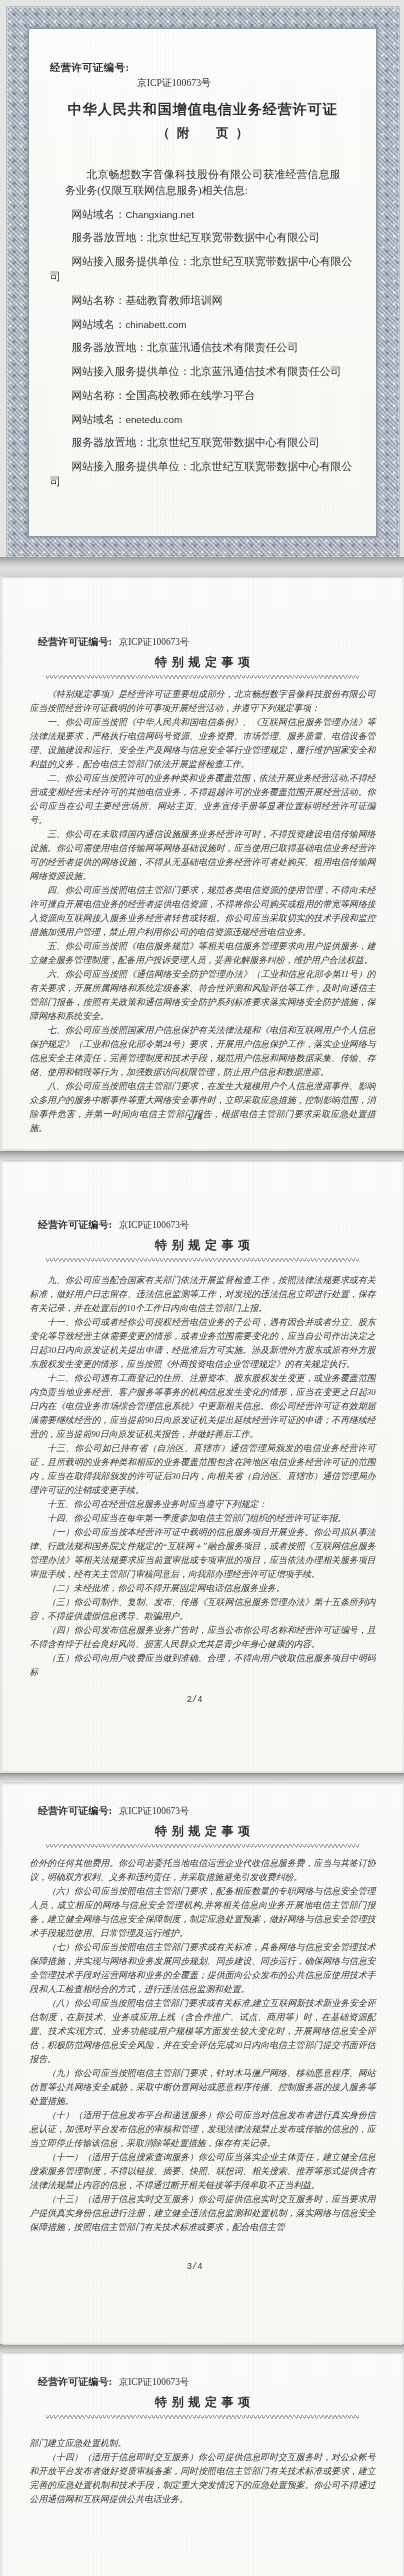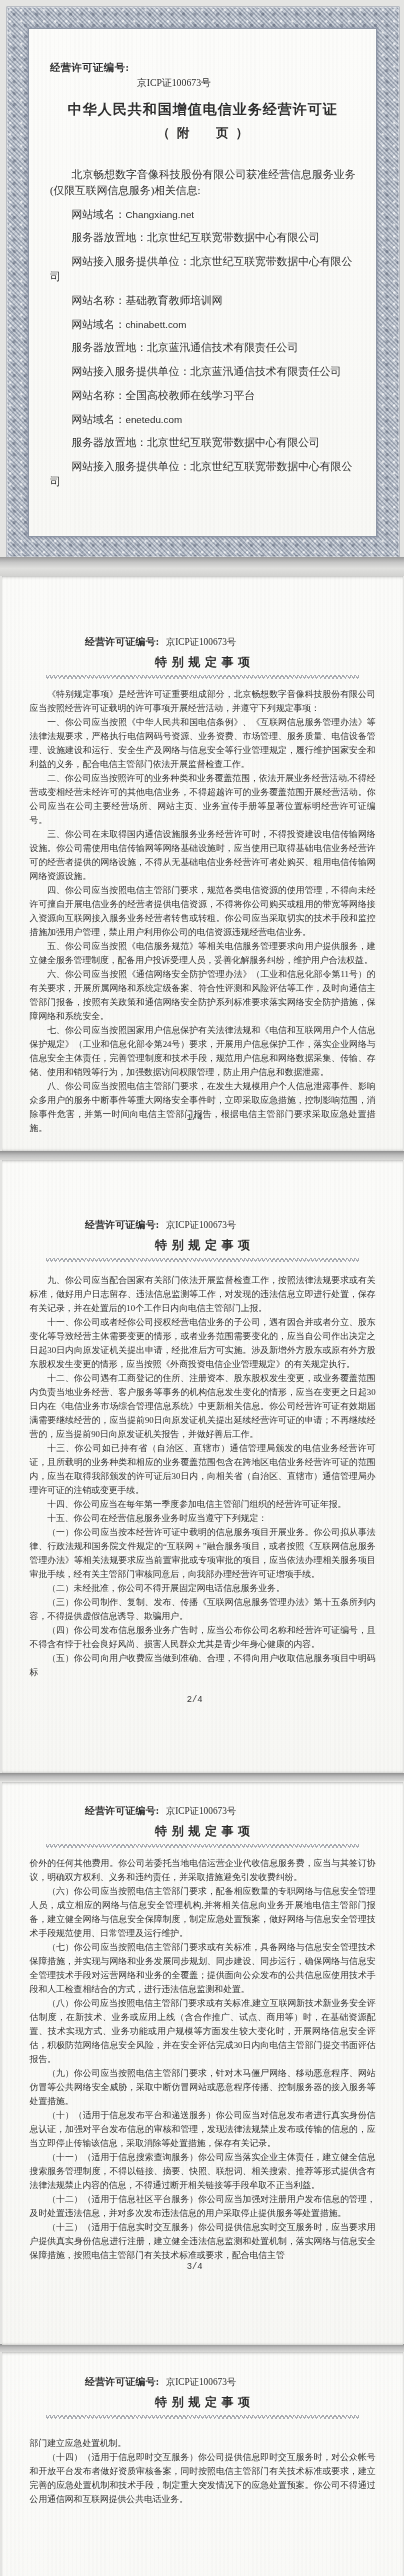--- a/index.html
+++ b/index.html
@@ -41,36 +41,36 @@
       repeating-linear-gradient(90deg, rgba(0,0,0,.013) 0 1.5px, rgba(255,255,255,0) 1.5px 4.1px),
       linear-gradient(#fcfcfa,#f8f8f5);
     border:0.5px solid #8d96a5;
     box-shadow:0 0 0 1.5px rgba(120,130,150,.38);
     padding:32px 20.6px 0 20.6px;box-sizing:border-box;
   }
   .cert-no-label{font-size:10.3px;font-weight:700;letter-spacing:0.5px;}
   .cert-no-value{display:block;margin:2.1px 0 0 87px;font-size:9.8px;}
   .cert-title{margin:11.3px 0 0;text-align:center;font-size:14px;font-weight:700;letter-spacing:1px;}
   .cert-sub{margin:6.2px 0 0;text-align:center;font-size:12.4px;font-weight:700;letter-spacing:7.2px;text-indent:7.2px;}
-  .cert-intro{margin:24px 0 0;font-size:10.8px;line-height:16px;text-indent:2em;text-align:justify;}
+  .cert-intro{margin:24px 15px 0;font-size:10.8px;line-height:16px;text-indent:2em;text-align:justify;}
   .info-line{margin:8.2px 0 0;font-size:10.8px;line-height:15.5px;text-indent:2em;text-align:left;word-break:break-all;}
   .latin{font-family:Liberation Sans, sans-serif;font-size:9.8px;}
 
   
-  .prov-header{margin-left:47px;font-size:9.8px;padding-left:36px;}
+  .prov-header{font-size:9.8px;padding-left:36px;}
   .prov-header .lbl{font-weight:700;letter-spacing:0.3px;}
   .prov-header .num{font-size:9.3px;margin-left:4.1px;}
   .prov-title{margin:4.1px 0 0;text-align:center;font-size:12px;font-weight:700;letter-spacing:4.6px;text-indent:4.6px;line-height:18.5px;}
   .wavy{
     height:4.6px;width:313px;margin:3.1px auto 0;opacity:.5;
     background:
       repeating-linear-gradient(62deg, rgba(0,0,0,0) 0 1px, #5d6370 1px 2.1px, rgba(0,0,0,0) 2.1px 3.6px),
       repeating-linear-gradient(-62deg, rgba(0,0,0,0) 0 1px, #5d6370 1px 2.1px, rgba(0,0,0,0) 2.1px 3.6px);
   }
-  .prov-body{width:346px;margin:2px auto 0;}
+  .prov-body{width:346px;margin:2px auto 0;font-style:italic;}
   .prov-body p{margin:0;font-size:8.8px;line-height:14px;text-align:justify;text-indent:2em;word-break:break-all;}
   .prov-body p.cont{text-indent:0;}
   .page-number{
     position:absolute;left:0;right:16px;text-align:center;
     font-family:"Liberation Mono","DejaVu Sans Mono",monospace;font-size:8.8px;color:#3a3a3a;
   }
 </style>
 </head>
 <body>
 
@@ -129,22 +129,22 @@
     <span class="lbl">经营许可证编号:</span>
     <span class="num">京ICP证100673号</span>
   </div>
   <h2 class="prov-title">特别规定事项</h2>
   <div class="wavy"></div>
   <div class="prov-body" style="margin-top:10.8px;">
       <p>九、你公司应当配合国家有关部门依法开展监督检查工作，按照法律法规要求或有关标准，做好用户日志留存、违法信息监测等工作，对发现的违法信息立即进行处置，保存有关记录，并在处置后的10个工作日内向电信主管部门上报。</p>
       <p>十一、你公司或者经你公司授权经营电信业务的子公司，遇有因合并或者分立、股东变化等导致经营主体需要变更的情形，或者业务范围需要变化的，应当自公司作出决定之日起30日内向原发证机关提出申请，经批准后方可实施。涉及新增外方股东或原有外方股东股权发生变更的情形，应当按照《外商投资电信企业管理规定》的有关规定执行。</p>
       <p>十二、你公司遇有工商登记的住所、注册资本、股东股权发生变更，或业务覆盖范围内负责当地业务经营、客户服务等事务的机构信息发生变化的情形，应当在变更之日起30日内在《电信业务市场综合管理信息系统》中更新相关信息。你公司经营许可证有效期届满需要继续经营的，应当提前90日向原发证机关提出延续经营许可证的申请；不再继续经营的，应当提前90日向原发证机关报告，并做好善后工作。</p>
       <p>十三、你公司如已持有省（自治区、直辖市）通信管理局颁发的电信业务经营许可证，且所载明的业务种类和相应的业务覆盖范围包含在跨地区电信业务经营许可证的范围内，应当在取得我部颁发的许可证后30日内，向相关省（自治区、直辖市）通信管理局办理许可证的注销或变更手续。</p>
+      <p>十五、你公司在经营信息服务业务时应当遵守下列规定：</p>
       <p>十四、你公司应当在每年第一季度参加电信主管部门组织的经营许可证年报。</p>
-      <p>十五、你公司在经营信息服务业务时应当遵守下列规定：</p>
       <p>（一）你公司应当按本经营许可证中载明的信息服务项目开展业务。你公司拟从事法律、行政法规和国务院文件规定的“互联网＋”融合服务项目，或者按照《互联网信息服务管理办法》等相关法规要求应当前置审批或专项审批的项目，应当依法办理相关服务项目审批手续，经有关主管部门审核同意后，向我部办理经营许可证增项手续。</p>
       <p>（二）未经批准，你公司不得开展固定网电话信息服务业务。</p>
       <p>（三）你公司制作、复制、发布、传播《互联网信息服务管理办法》第十五条所列内容，不得提供虚假信息诱导、欺骗用户。</p>
       <p>（四）你公司发布信息服务业务广告时，应当公布你公司名称和经营许可证编号，且不得含有悖于社会良好风尚、损害人民群众尤其是青少年身心健康的内容。</p>
       <p>（五）你公司向用户收费应当做到准确、合理，不得向用户收取信息服务项目中明码标</p>
     </div>
   <div class="page-number" style="top:535px;">2/4</div>
 </section>
 
 <section class="page" style="top:1782px;height:563px;">
@@ -155,21 +155,20 @@
   <h2 class="prov-title">特别规定事项</h2>
   <div class="wavy"></div>
   <div class="prov-body" style="margin-top:8.2px;">
       <p class="cont">价外的任何其他费用。你公司若委托当地电信运营企业代收信息服务费，应当与其签订协议，明确双方权利、义务和违约责任，并采取措施避免引发收费纠纷。</p>
       <p>（六）你公司应当按照电信主管部门要求，配备相应数量的专职网络与信息安全管理人员，成立相应的网络与信息安全管理机构,并将相关信息向业务开展地电信主管部门报备，建立健全网络与信息安全保障制度，制定应急处置预案，做好网络与信息安全管理技术手段规范使用、日常管理及运行维护。</p>
       <p>（七）你公司应当按照电信主管部门要求或有关标准，具备网络与信息安全管理技术保障措施，并实现与网络和业务发展同步规划、同步建设、同步运行，确保网络与信息安全管理技术手段对运营网络和业务的全覆盖；提供面向公众发布的公共信息应使用技术手段和人工检查相结合的方式，进行违法信息监测和处置。</p>
       <p>（八）你公司应当按照电信主管部门要求或有关标准,建立互联网新技术新业务安全评估制度，在新技术、业务或应用上线（含合作推广、试点、商用等）时，在基础资源配置、技术实现方式、业务功能或用户规模等方面发生较大变化时，开展网络信息安全评估，积极防范网络信息安全风险，并在安全评估完成30日内向电信主管部门提交书面评估报告。</p>
       <p>（九）你公司应当按照电信主管部门要求，针对木马僵尸网络、移动恶意程序、网站仿冒等公共网络安全威胁，采取中断仿冒网站或恶意程序传播、控制服务器的接入服务等处置措施。</p>
       <p>（十）（适用于信息发布平台和递送服务）你公司应当对信息发布者进行真实身份信息认证，加强对平台发布信息的审核和管理，发现法律法规禁止发布或传输的信息的，应当立即停止传输该信息，采取消除等处置措施，保存有关记录。</p>
       <p>（十一）（适用于信息搜索查询服务）你公司应当落实企业主体责任，建立健全信息搜索服务管理制度，不得以链接、摘要、快照、联想词、相关搜索、推荐等形式提供含有法律法规禁止内容的信息，不得通过断开相关链接等手段牟取不正当利益。</p>
-      <p>（十二）（适用于信息社区平台服务）你公司应当加强对注册用户发布信息的管理，及时处置违法信息，并对多次发布违法信息的用户采取停止提供服务等处置措施。</p>
       <p>（十三）（适用于信息实时交互服务）你公司提供信息实时交互服务时，应当要求用户提供真实身份信息进行注册，建立健全违法信息监测和处置机制，落实网络与信息安全保障措施，按照电信主管部门有关技术标准或要求，配合电信主管</p>
     </div>
   <div class="page-number" style="top:480px;">3/4</div>
 </section>
 
 <section class="page" style="top:2352px;height:521px;">
   <div class="prov-header" style="margin-top:24px;">
     <span class="lbl">经营许可证编号:</span>
     <span class="num">京ICP证100673号</span>
   </div>

